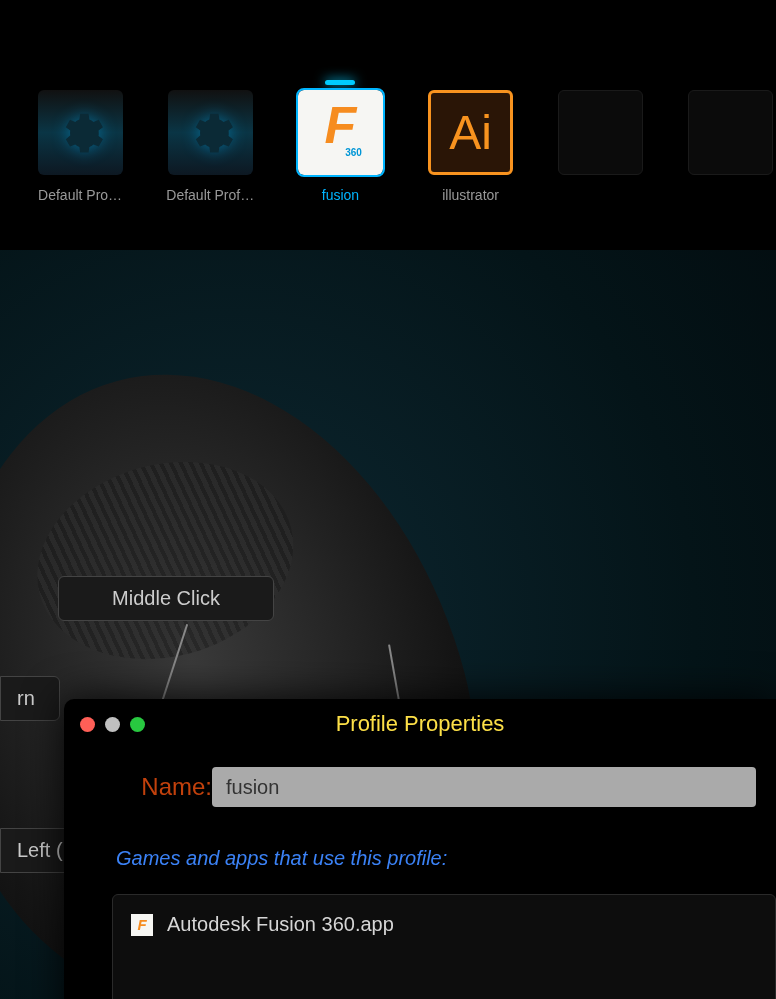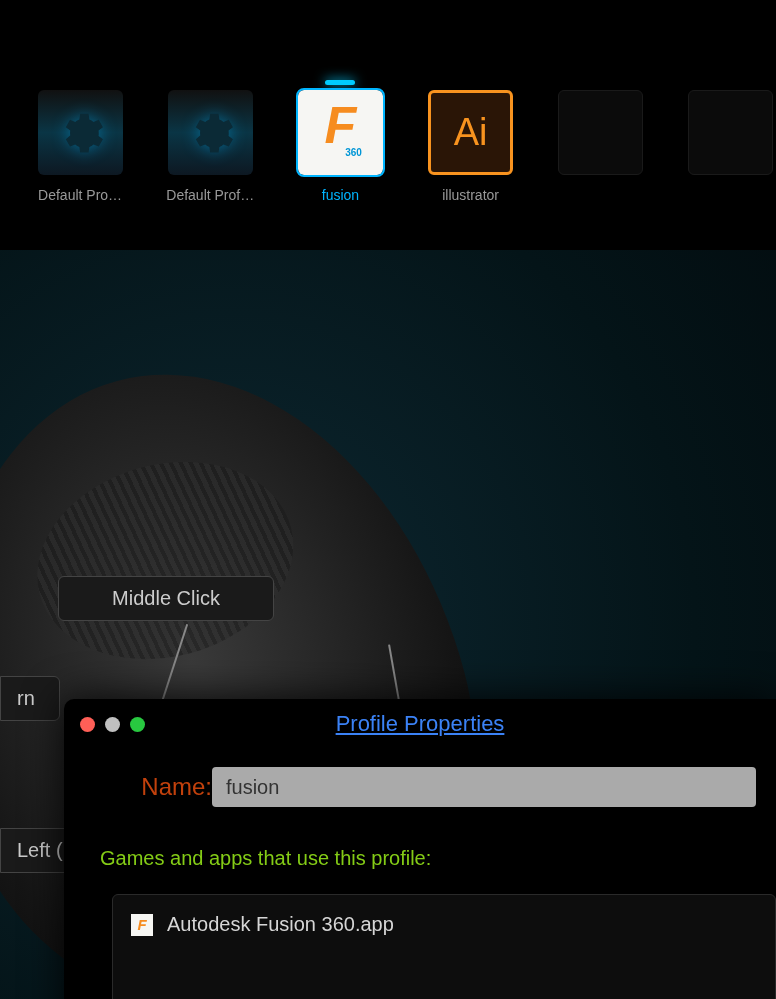--- a/index.html
+++ b/index.html
@@ -13,21 +13,21 @@
 .profile-item.selected::before { content: ""; position: absolute; width: 30px; height: 5px; background: #00ccff; border-radius: 3px; top: -10px; left: 50%; transform: translateX(-50%); box-shadow: 0 0 12px #00ccff; }
 .profile-item { position: relative; }
 .profile-label { color: #999; font-size: 14px; white-space: nowrap; overflow: hidden; text-overflow: ellipsis; }
 .profile-item.selected .profile-label { color: #00b5ff; }
 
 .gear-icon { background: linear-gradient(180deg, #111 0%, #0a3545 50%, #0d1822 100%); display: flex; align-items: center; justify-content: center; }
 .gear-icon svg { filter: drop-shadow(0 0 8px rgba(0,180,255,0.4)); }
 .fusion-icon { background: #f6f6f3; display: flex; align-items: center; justify-content: center; flex-direction: column; }
 .fusion-icon .f-shape { color: #f68c1f; font-size: 52px; font-weight: 900; font-style: italic; line-height: 0.7; }
 .fusion-icon .badge { color: #0096d6; font-size: 10px; font-weight: bold; align-self: flex-end; margin-right: 21px; margin-top: 4px; }
-.illustrator-icon { background: #2a1506; border: 3px solid #f8931f; display: flex; align-items: center; justify-content: center; color: #f8931f; font-size: 38px; font-weight: 500; }
+.illustrator-icon { background: #2a1506; border: 3px solid #f8931f; display: flex; align-items: center; justify-content: center; color: #f8931f; font-size: 48px; font-weight: 500; }
 .empty-icon { background: #0b0b0b; border: 1px solid #1a1a1a; }
 
 
 .config-area { background: radial-gradient(ellipse at 30% 40%, #0d2832 0%, #041418 60%, #020a0d 100%); height: 931px; position: relative; }
 
 .mouse-shape { position: absolute; top: 120px; left: -60px; width: 520px; height: 640px; background: radial-gradient(ellipse at 50% 45%, #3a3a3a 0%, #252525 40%, #151515 70%, #0a0a0a 100%); border-radius: 50% 50% 48% 48% / 58% 58% 42% 42%; transform: rotate(-15deg); }
 .mouse-shape::before { content: ""; position: absolute; top: 14%; left: 25%; right: 25%; height: 30%; background: repeating-linear-gradient(80deg, #1a1a1a 0, #1a1a1a 4px, #2d2d2d 4px, #2d2d2d 9px); opacity: 0.55; border-radius: 50%; }
 
 .button-label { position: absolute; background: #1a1a1a; border: 1px solid #444; color: #ccc; padding: 10px 24px; border-radius: 6px; font-size: 20px; white-space: nowrap; }
 .button-label.partial-left { border-radius: 0 6px 6px 0; padding-left: 16px; }
@@ -41,27 +41,27 @@
 .line2 { top: 394px; left: 395px; width: 2px; height: 80px; transform: rotate(-10deg); }
 
 
 .modal { position: absolute; top: 449px; left: 64px; right: 0; bottom: 0; background: #000; border-radius: 10px 0 0 0; box-shadow: 0 0 40px rgba(0,0,0,0.9); }
 .titlebar { height: 50px; display: flex; align-items: center; padding-left: 16px; position: relative; }
 .traffic { display: flex; gap: 10px; }
 .traffic-btn { width: 15px; height: 15px; border-radius: 50%; }
 .tb-close { background: #ff5f57; }
 .tb-min { background: #c0c0c0; }
 .tb-max { background: #28c840; }
-.window-title { position: absolute; left: 0; right: 0; text-align: center; color: #3b82f6; font-size: 22px; pointer-events: none; text-decoration: underline; }
+.window-title { position: absolute; left: 0; right: 0; text-align: center; color: #fde047; font-size: 22px; pointer-events: none; }
 
 .form-row { display: flex; align-items: center; margin: 18px 20px 28px; }
 .form-label { width: 128px; text-align: right; color: #c2410c; font-size: 24px; }
 .form-input { flex: 1; height: 40px; background: #aaa; border: none; border-radius: 4px; padding: 0 14px; font-size: 20px; color: #333; }
 
-.section-label { color: #84cc16; font-size: 20px; margin: 40px 0 24px 36px; }
+.section-label { color: #3b82f6; font-size: 20px; margin: 40px 0 24px 52px; font-style: italic; }
 
 .apps-box { margin: 0 0 0 48px; background: #0d0d0d; border: 1px solid #2a2a2a; border-radius: 6px; padding: 18px; min-height: 160px; }
 .app-row { display: flex; align-items: center; gap: 14px; color: #d6d6d6; font-size: 20px; }
 .app-mini-icon { width: 22px; height: 22px; background: #f6f6f3; display: flex; align-items: center; justify-content: center; }
 .app-mini-icon span { color: #f68c1f; font-size: 15px; font-weight: 900; font-style: italic; }
 </style>
 </head>
 <body>
 
 <div class="profile-bar">

